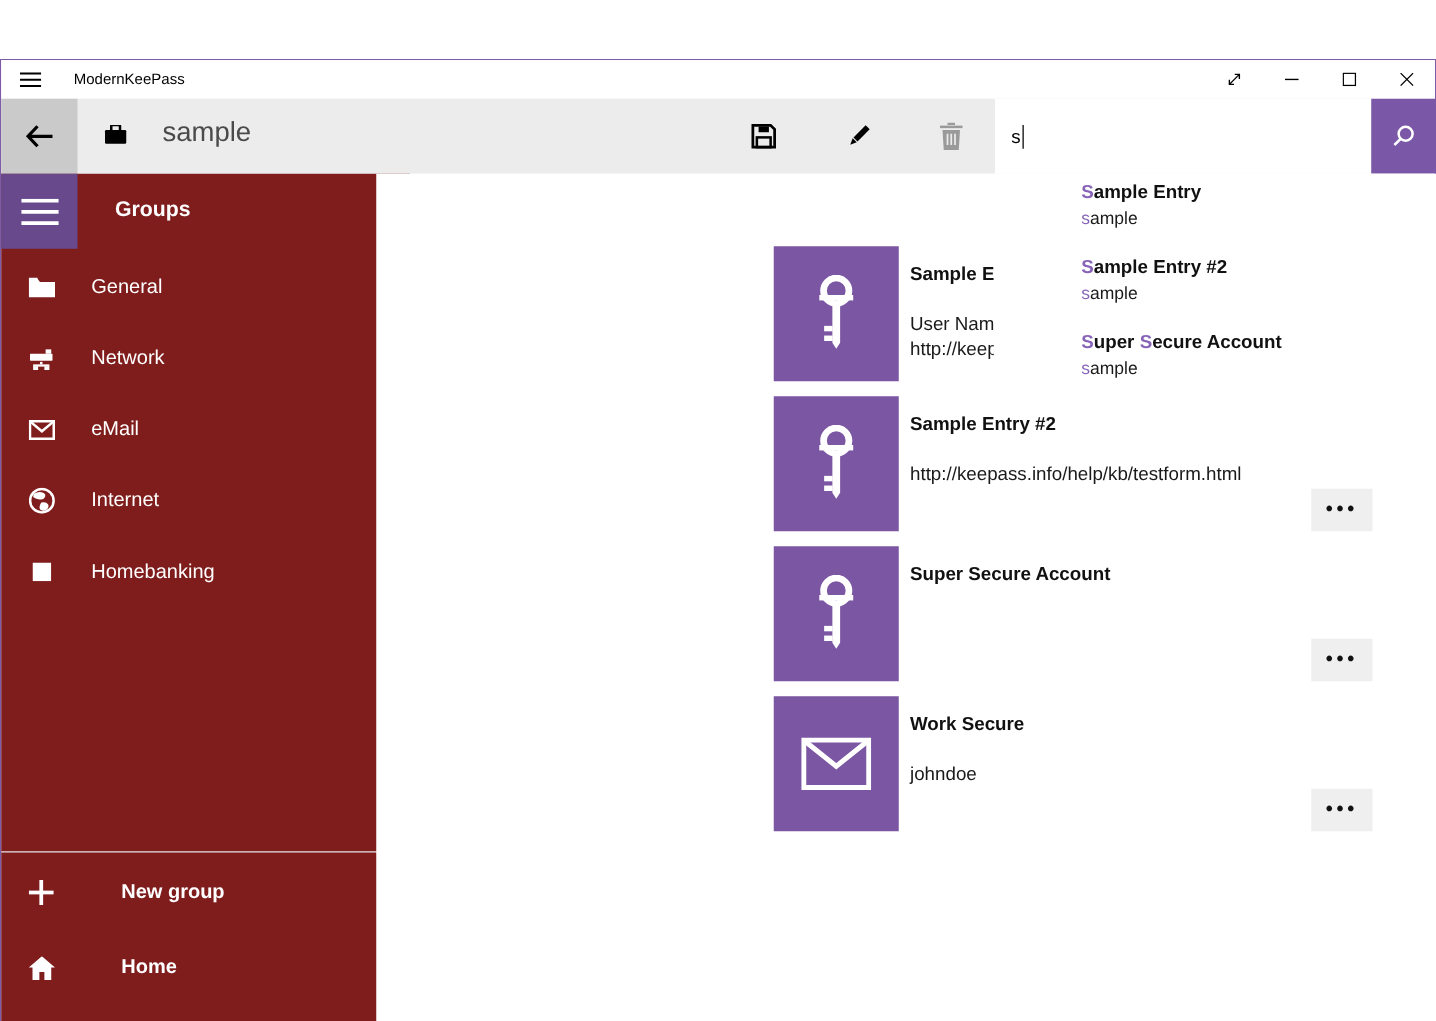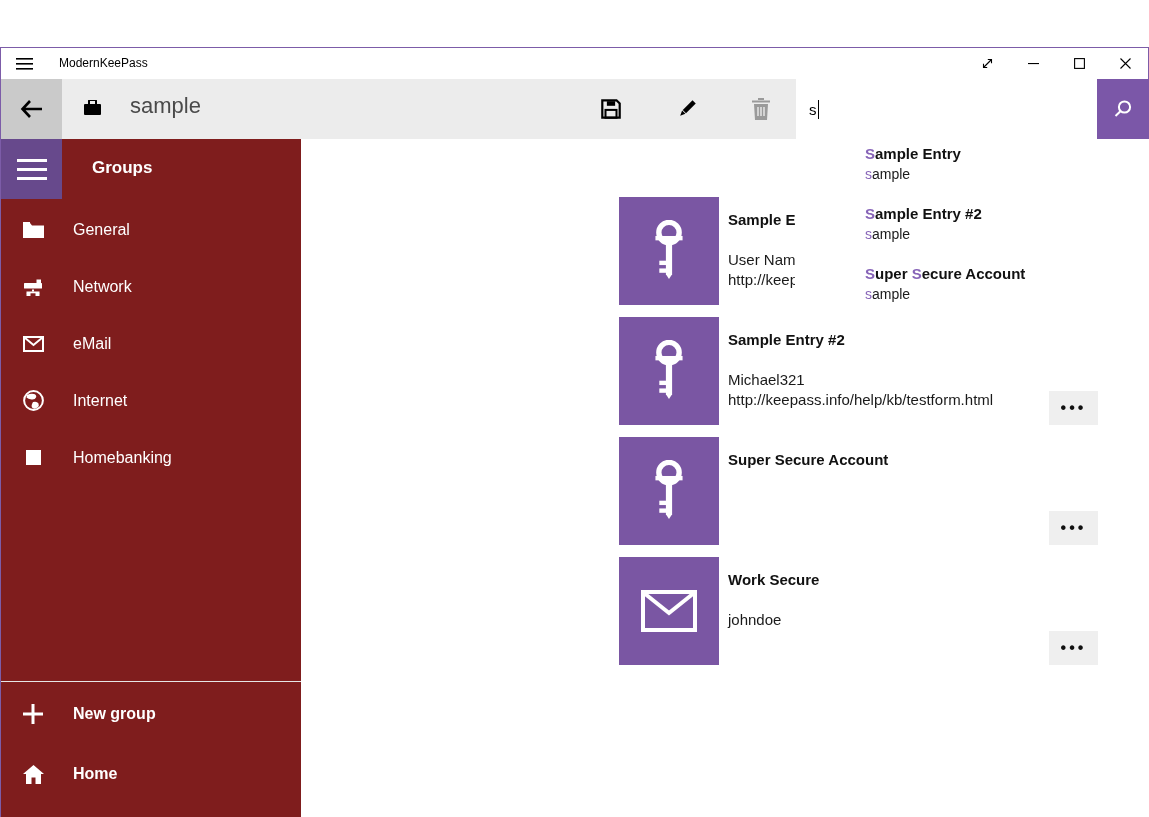--- a/index.html
+++ b/index.html
@@ -24,21 +24,21 @@
   
   .sidebar{position:absolute;left:1px;top:92px;width:327px;height:719px;background:#7f1d1d;}
   .hamburger-btn{position:absolute;left:0;top:0;width:61px;height:60px;background:#67498C;border:none;padding:0;cursor:pointer;display:flex;align-items:center;justify-content:center;}
   .groups-header{position:absolute;left:91px;top:19px;font-size:17px;font-weight:bold;color:#fff;}
   .group-list{position:absolute;left:0;top:62px;width:100%;}
   .side-row{height:57px;display:flex;align-items:center;cursor:pointer;}
   .side-row .ic{width:22px;margin-left:21px;display:flex;justify-content:center;}
   .side-row .lbl{margin-left:29px;font-size:16px;color:#fff;}
   .side-sep{position:absolute;left:0;top:542px;width:100%;height:1px;background:#e6e6e6;}
   .footer-list{position:absolute;left:0;top:545px;width:100%;}
-  .footer-list .side-row{height:60px;}
+  .footer-list .side-row{height:60px;gap:24px;}
   .footer-list .lbl{font-weight:bold;}
   
   .content{position:absolute;left:301px;top:92px;width:848px;height:719px;background:#fff;}
   .entry{position:absolute;left:318px;width:560px;height:108px;}
   .tile{position:absolute;left:0;top:0;width:100px;height:108px;background:#7A56A3;display:flex;align-items:center;justify-content:center;cursor:pointer;}
   .e-title{position:absolute;left:109px;top:14px;font-size:15px;font-weight:bold;color:#111;}
   .e-sub{position:absolute;left:109px;top:53px;font-size:15px;color:#1a1a1a;line-height:20px;}
   .more-btn{position:absolute;left:430px;top:74px;width:49px;height:34px;background:#efefef;border:none;padding:0;cursor:pointer;
             font-size:16px;font-weight:bold;letter-spacing:3px;color:#111;line-height:30px;}
   
@@ -263,21 +263,20 @@
         <svg width="40" height="62" viewBox="0 0 40 64">
           <circle cx="20" cy="13" r="10.5" fill="none" stroke="#fff" stroke-width="5.5"></circle>
           <rect x="6" y="16.5" width="28" height="4.5" fill="#fff"></rect>
           <path d="M16.8 23 H23.2 V56 L20 61 L16.8 56 Z" fill="#fff"></path>
           <rect x="10" y="42" width="7" height="4.5" fill="#fff"></rect>
           <rect x="10" y="50" width="7" height="4.5" fill="#fff"></rect>
         </svg>
       </div>
       <span class="e-title">Sample Entry #2</span>
       <div class="e-sub">
-        <div>Michael321</div>
         <div>http://keepass.info/help/kb/testform.html</div>
       </div>
       <button class="more-btn">•••</button>
     </div>
 
     <div class="entry" style="top:298px">
       <div class="tile">
         <svg width="40" height="62" viewBox="0 0 40 64">
           <circle cx="20" cy="13" r="10.5" fill="none" stroke="#fff" stroke-width="5.5"></circle>
           <rect x="6" y="16.5" width="28" height="4.5" fill="#fff"></rect>

